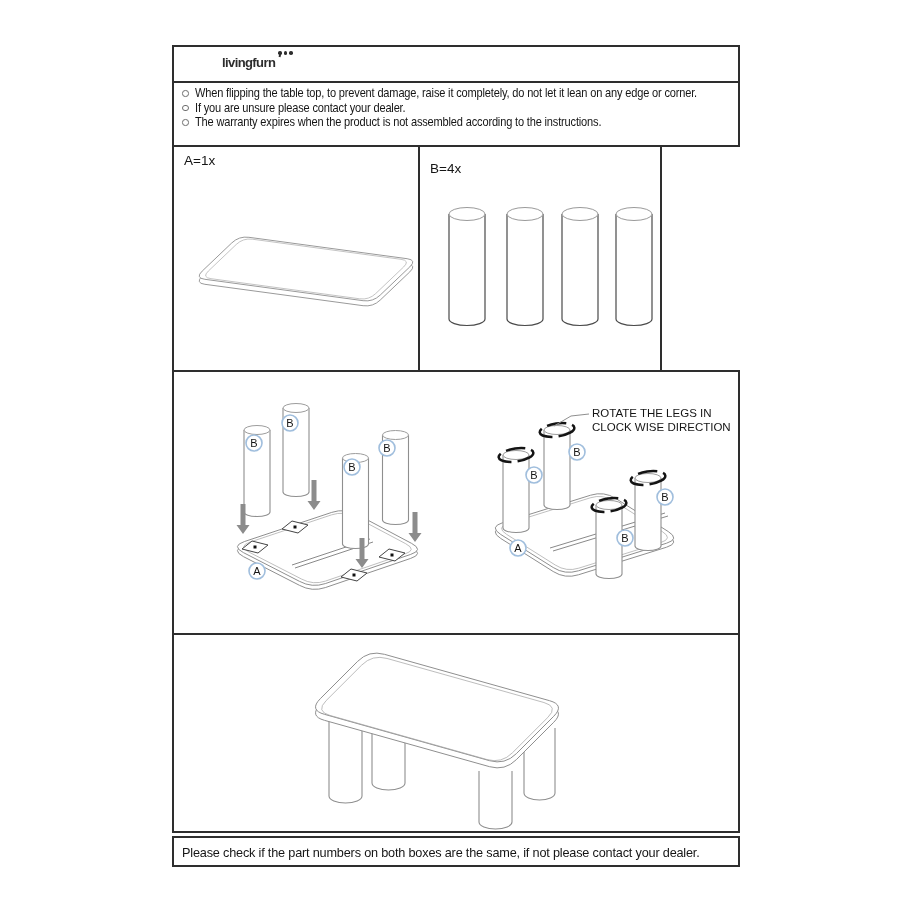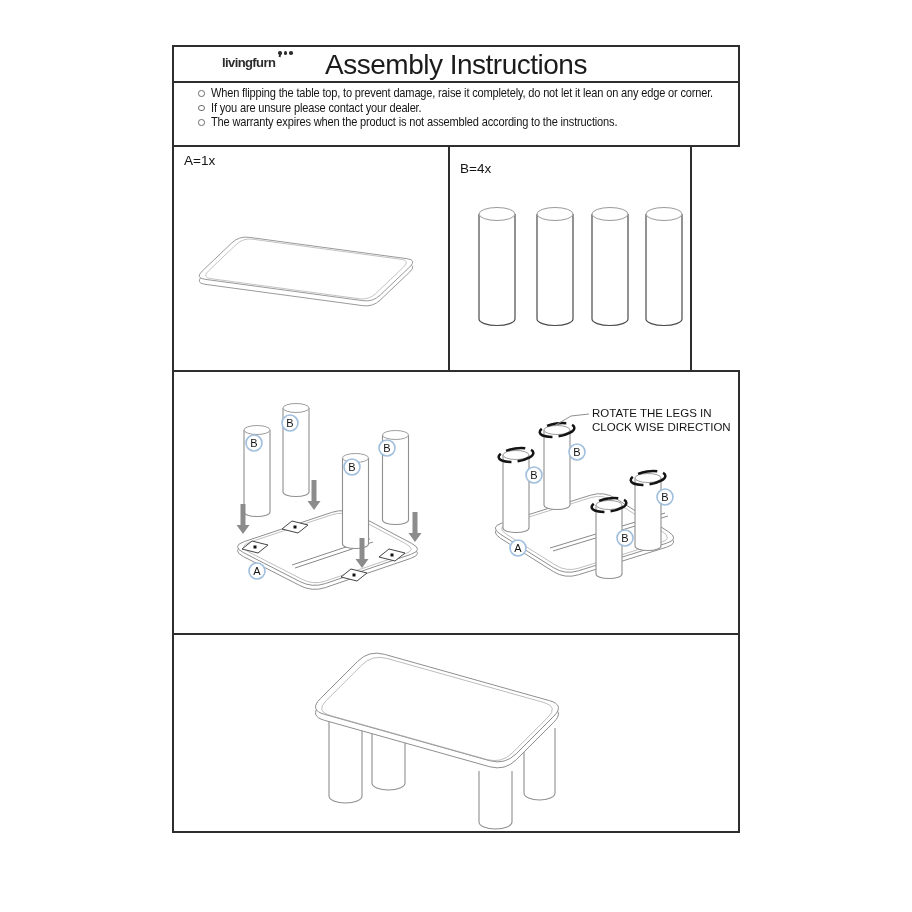--- a/index.html
+++ b/index.html
@@ -17,31 +17,31 @@
   .header-box { top:0; height:38px; }
   .logo { position:absolute; left:16px; top:8px; font-size:13px; font-weight:bold;
           letter-spacing:-0.6px; color:#2d2d2d;margin-left:32px; }
   .logo-dots { position:absolute; top:-4px; left:56px; display:flex; gap:2px; }
   .logo-dots i { width:3.5px; height:3.5px; border-radius:50%; background:#2d2d2d; display:block; }
   .logo-tm { position:absolute; right:-5px; top:-2px; width:1.5px; height:4px; background:#2d2d2d; transform:rotate(14deg); }
   .title { position:absolute; left:50%; top:2px; transform:translateX(-50%);
            margin:0; font-size:28px; font-weight:400; letter-spacing:-0.5px;
            white-space:nowrap; color:#1b1b1b; }
   
-  .notes-box { top:36px; height:66px;padding-left:16px; }
+  .notes-box { top:36px; height:66px; }
   .notes-box ul { list-style:none; margin:0; padding:3px 0 0 6px; }
   .notes-box li { display:flex; align-items:flex-start; height:14.5px; }
   .bullet { flex:none; width:4.5px; height:4.5px; border:1px solid #6e6e6e; border-radius:50%;
             margin:4px 6px 0 2px; background:#fff; }
   .note-text { font-size:13px; line-height:14px; letter-spacing:-0.2px; white-space:nowrap;
                transform:scaleX(0.85); transform-origin:0 50%; }
   
   .parts-box { top:100px; height:227px; border:none; display:flex; background:none; }
   .part-cell { position:relative; box-sizing:border-box; border:2px solid #2e2e2e; background:#fff; }
-  .part-a { width:278px; }
+  .part-a { width:248px; }
   .part-b { width:244px; margin-left:-2px; }
   .part-label { position:absolute; left:10px; top:6px; font-size:13.5px; }
   .part-b .part-label { top:14px; }
   .part-cell svg, .assembly-box svg, .final-box svg { position:absolute; left:0; top:0; display:block; }
   
   .assembly-box { top:325px; height:265px; }
   .final-box { top:588px; height:200px; }
   
   .footer-box { top:791px; height:31px; }
   .footer-text { position:absolute; left:8px; top:50%; transform:translateY(-50%) scaleX(0.94);
@@ -56,21 +56,20 @@
   <div class="sect header-box">
     <div class="logo">
       <span class="logo-dots">
           <i></i>
           <i></i>
           <i></i>
         </span>
       <span>livingfurn</span>
       <span class="logo-tm"></span>
     </div>
-    <h1 class="title">Assembly Instructions</h1>
   </div>
 
   <div class="sect notes-box">
     <ul>
       <li>
           <span class="bullet"></span>
           <span class="note-text">When flipping the table top, to prevent damage, raise it completely, do not let it lean on any edge or corner.</span>
         </li>
       <li>
           <span class="bullet"></span>
@@ -258,14 +257,17 @@
         <path transform="translate(0,6)" d="M146.3 63.7 L183.7 26.3 Q195 15 210.4 19.3 L375.6 65.7 Q391 70 379.7 81.3 L342.3 118.7 Q331 130 315.6 125.7 L150.4 79.3 Q135 75 146.3 63.7 Z"></path>
         <path d="M146.3 63.7 L183.7 26.3 Q195 15 210.4 19.3 L375.6 65.7 Q391 70 379.7 81.3 L342.3 118.7 Q331 130 315.6 125.7 L150.4 79.3 Q135 75 146.3 63.7 Z"></path>
         <path fill="none" stroke="#a8a8a8" stroke-width="0.8" transform="translate(263,102.5) scale(0.95) translate(-263,-102.5)" d="M146.3 63.7 L183.7 26.3 Q195 15 210.4 19.3 L375.6 65.7 Q391 70 379.7 81.3 L342.3 118.7 Q331 130 315.6 125.7 L150.4 79.3 Q135 75 146.3 63.7 Z"></path>
       </g>
       <g fill="#fff" stroke="#8f8f8f" stroke-width="1.1">
         <path d="M305 136 V187 A16.5 7 0 0 0 338 187 V136"></path>
       </g>
     </svg>
   </div>
 
+  <div class="sect footer-box">
+    <span class="footer-text">Please check if the part numbers on both boxes are the same, if not please contact your dealer.</span>
+  </div>
 
 </div>
 
 </body></html>

